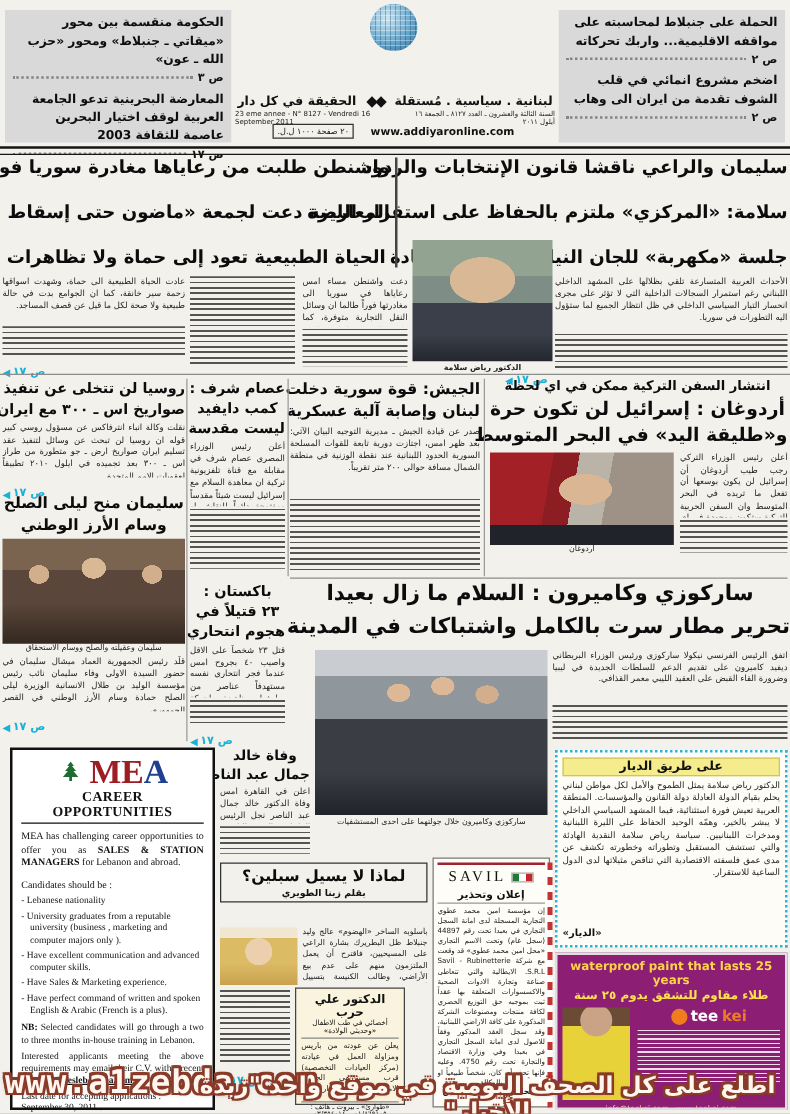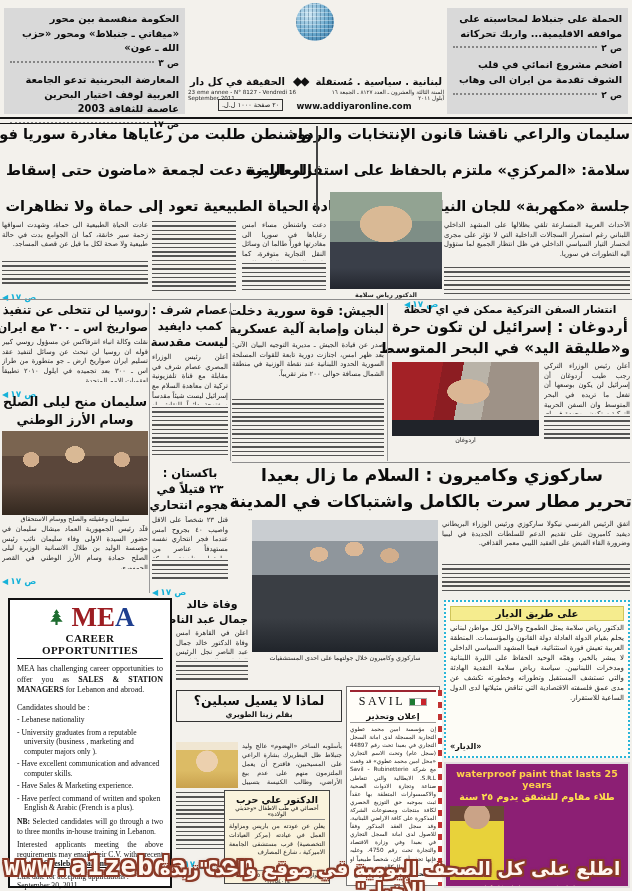--- a/index.html
+++ b/index.html
@@ -263,21 +263,21 @@
     <div class="abs" style="left:66px;top:52px;width:100px;height:46px">
       <div class="lead" style="font-size:6.3px;height:44px">بأسلوبه الساخر «الهضوم» عالج وليد جنبلاط ظل البطريرك بشارة الراعي على المسيحيين، فاقترح أن يعمل الملتزمون منهم على عدم بيع الأراضي، وطالب الكنيسة بتسييل أملاكها.</div>
     </div>
     <div class="abs" style="left:0;top:102px;width:56px;height:78px">
       <div class="fl" style="height:60px"></div>
       <span class="pm">
         <span>ص ١٧</span>
         <span class="ar">◀</span>
       </span>
     </div>
-    <div class="docbox" style="left:48px;top:100px;width:106px;height:94px">
+    <div class="docbox" style="left:60px;top:100px;width:88px;height:94px">
       <div class="rtl ctr b" style="font-size:9.5px">الدكتور علي حرب</div>
       <div class="rtl ctr" style="font-size:5.8px;border-bottom:1px solid #888;padding-bottom:2px">أخصائي في طب الاطفال «وحديثي الولادة»</div>
       <div class="lead" style="font-size:6.2px;height:48px;margin-top:2px">يعلن عن عودته من باريس ومزاولة العمل في عيادته (مركز العيادات التخصصية) قرب مستشفى الجامعة الاميركية ، شارع المصارف</div>
       <div class="rtl ctr" style="font-size:5.6px;border-top:1px solid #888;padding-top:1px">«طوارئ» ـ بيروت ـ هاتف : ٠١/٨٦٩١٠٥ ــ ٠٣/٣٥٤٠١٤</div>
     </div>
   </div>
 
   <div class="abs boxad" style="left:8px;top:598px;width:164px;height:290px;padding:5px 7px;font-family:'Liberation Serif',serif">
     <div style="display:flex;justify-content:center;align-items:flex-end;gap:4px">
       <span class="cedar"></span>
@@ -312,20 +312,28 @@
   </div>
 
   <div class="abs" style="left:438px;top:690px;width:4px;height:196px;background:repeating-linear-gradient(180deg,#c23333 0 6px,#fff 6px 12px)"></div>
   <div class="abs" style="left:444px;top:762px;width:186px;height:126px;background:#8c1f74;border:2px solid #e3dce0;box-sizing:border-box;padding:4px;overflow:hidden">
     <div class="ctr b" style="font-size:9.5px;color:#ffd24a">waterproof paint that lasts 25 years</div>
     <div class="rtl ctr b" style="font-size:9.5px;color:#ffe14d;margin-top:1px">طلاء مقاوم للتشقق يدوم ٢٥ سنة</div>
     <div style="display:flex;gap:6px;margin-top:4px;align-items:flex-start">
       <div style="width:54px;height:74px;background:
           radial-gradient(circle at 50% 14%,#caa387 0 18%,rgba(0,0,0,0) 19%),
           linear-gradient(180deg,#6b4a36 0 20%,#e8d23a 20% 100%)"></div>
+      <div style="flex:1">
+        <div style="display:flex;align-items:center;justify-content:center;gap:3px">
+          <span style="width:13px;height:13px;border-radius:50%;background:#f07c1e;display:inline-block"></span>
+          <span class="b" style="color:#fff;font-size:12px">tee</span>
+          <span class="b" style="color:#f07c1e;font-size:12px">kei</span>
+        </div>
+        <div class="flw" style="height:44px;margin-top:4px"></div>
+      </div>
     </div>
     <div class="ctr" style="font-size:6px;color:#ffe9b8;margin-top:4px">info@teekei.com ـ www.teekei.com</div>
   </div>
 
   <div class="wm" style="left:4px;top:851px;font-family:'DejaVu Sans Mono',monospace;font-size:26px;letter-spacing:1px">www.a1zebda.com</div>
   <div class="wm rtl" style="left:150px;top:858px;width:480px;text-align:center;font-size:18.5px">اطلع على كل الصحف اليومية في موقع واحد "زبدة الأخبار"</div>
 
 </div>
 
 </body></html>

